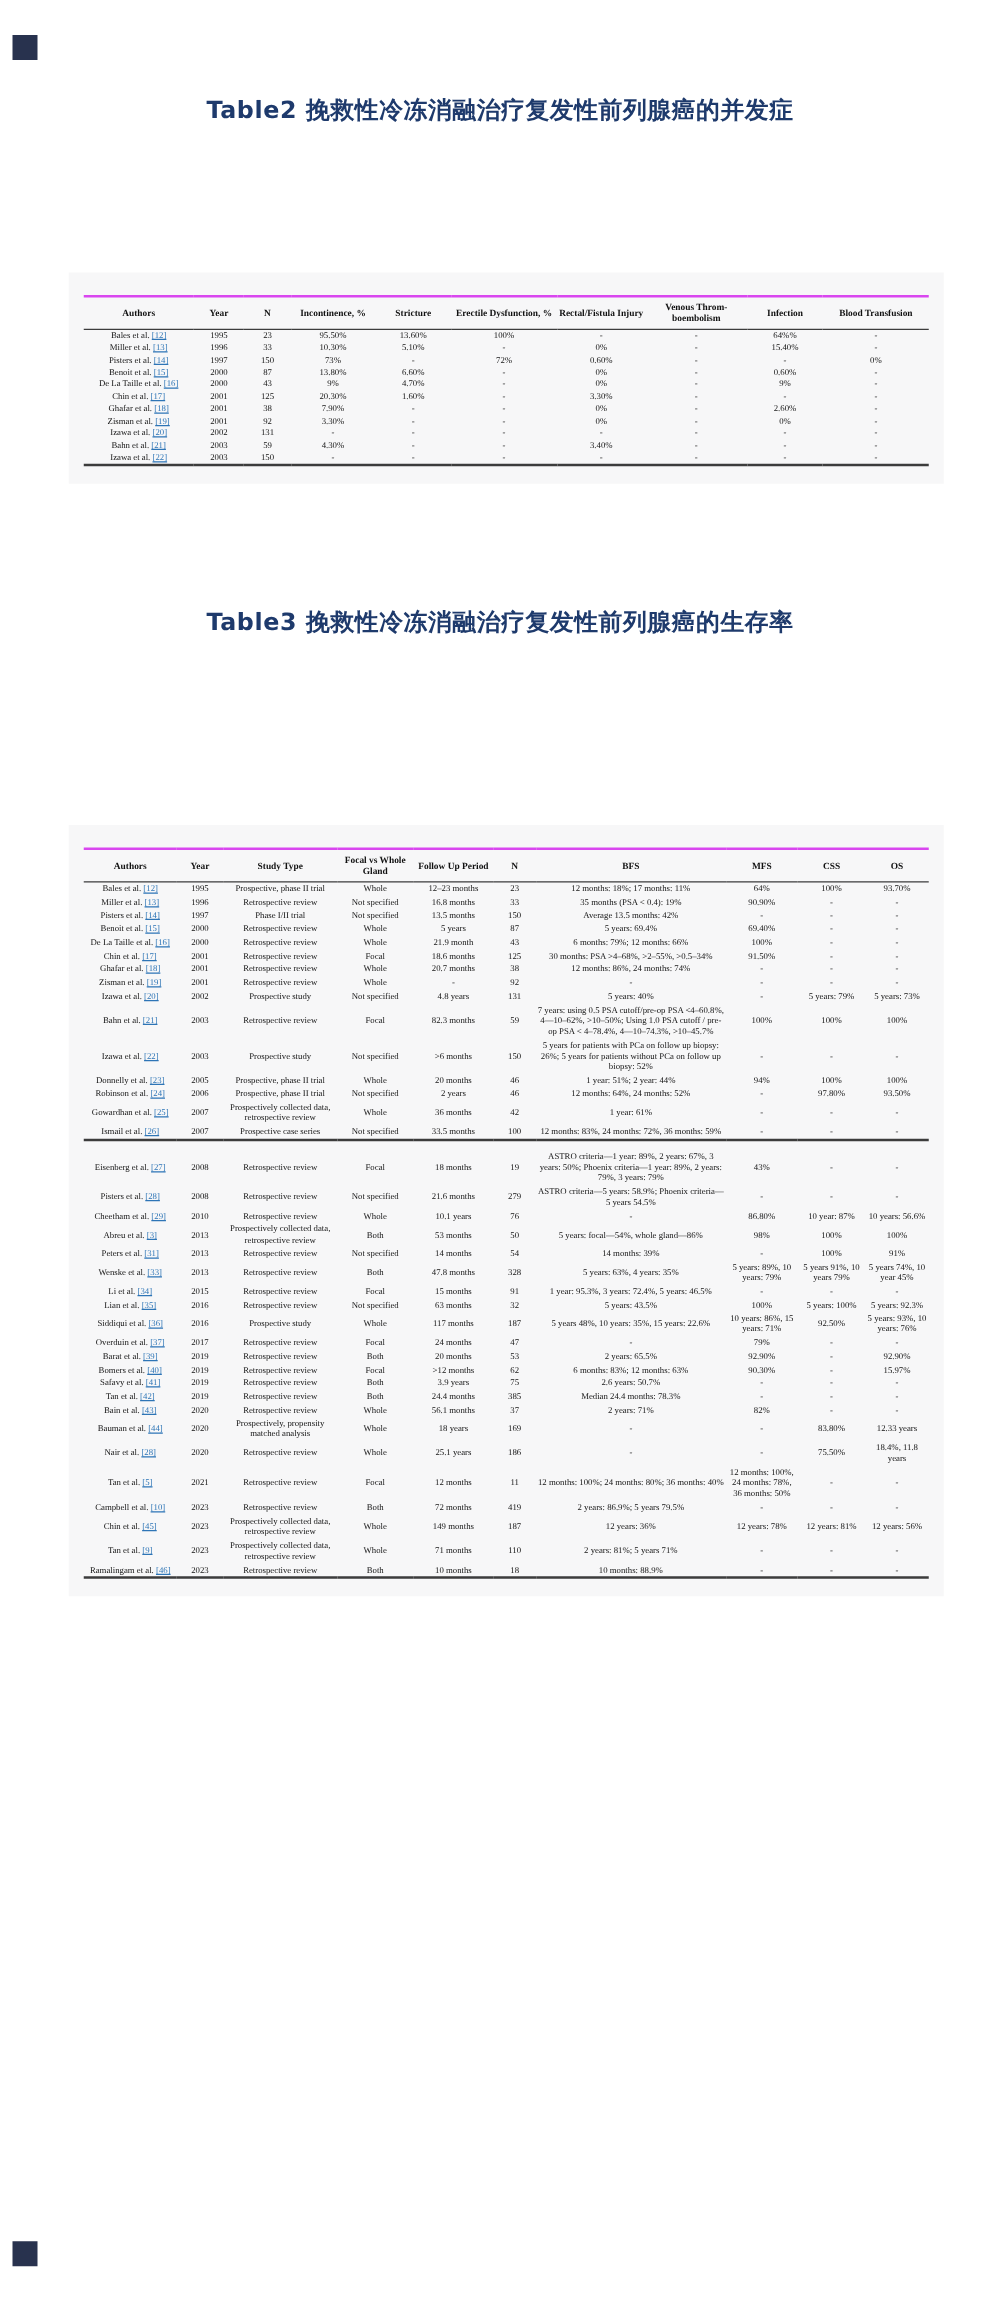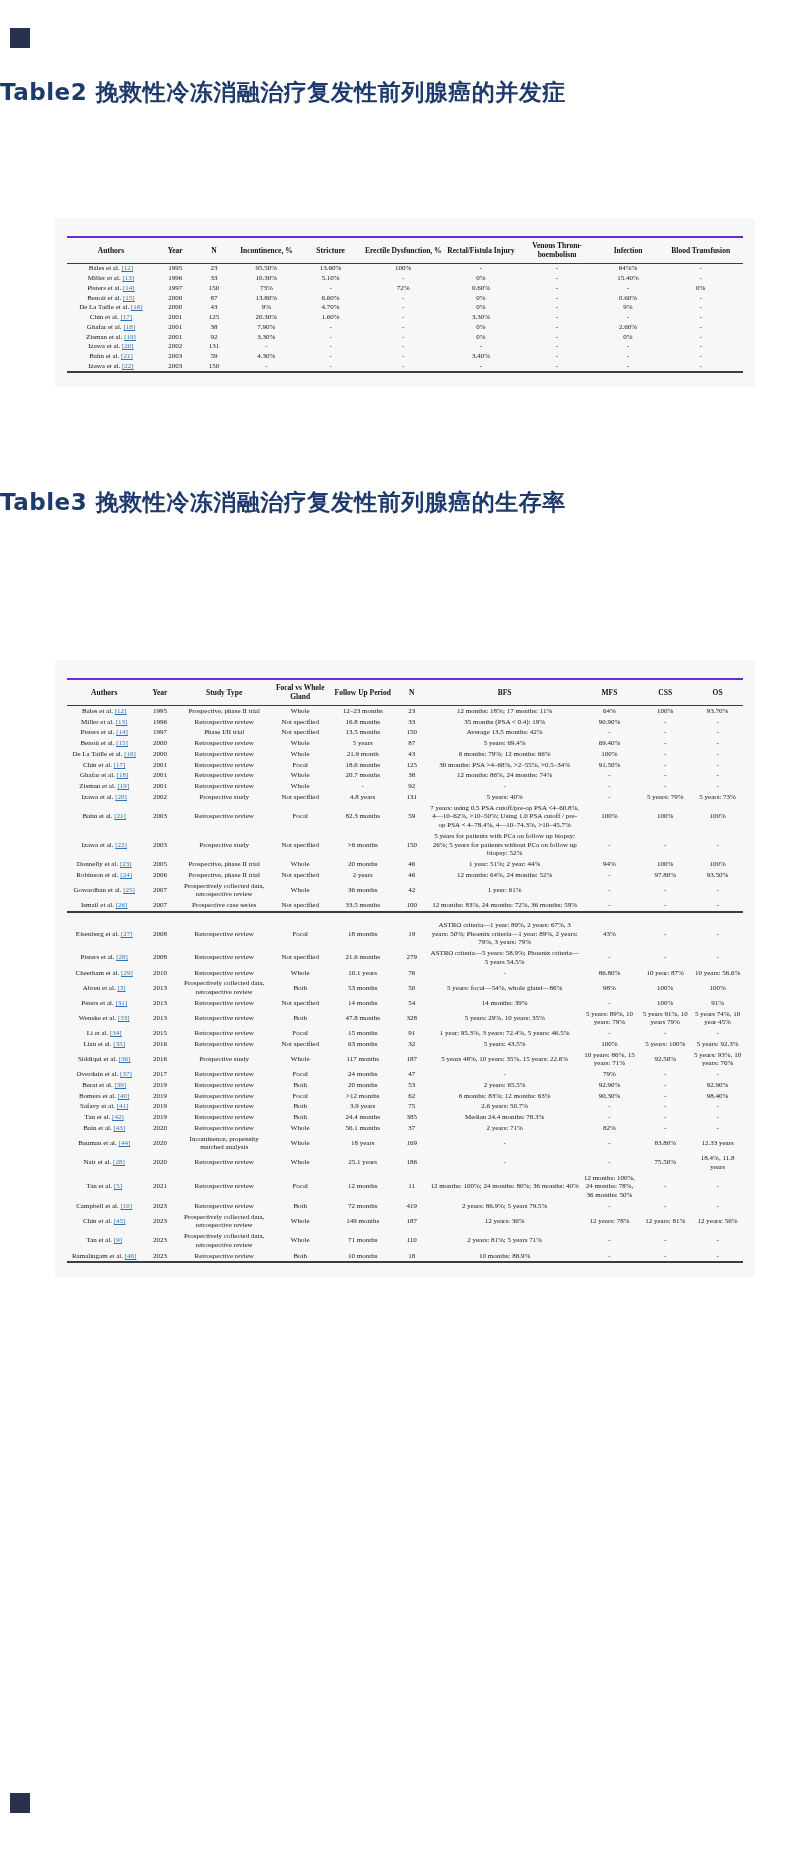--- a/index.html
+++ b/index.html
@@ -4,35 +4,35 @@
 <style>
   html,body{margin:0;padding:0;}
   body{
     width:800px;height:1849px;position:relative;background:#ffffff;
     font-family:"Liberation Serif", serif;overflow:hidden;
   }
   .corner-mark{position:absolute;left:10px;width:20px;height:20px;background:#28324e;}
   #corner-top{top:28px;}
   #corner-bottom{top:1793px;}
   .page-title{
-    position:absolute;left:0;width:800px;
+    position:absolute;left:0;width:800px;text-align:center;
     font-family:"DejaVu Sans", sans-serif;font-weight:bold;
-    font-size:23px;color:#1e3a6c;letter-spacing:0.5px;
+    font-size:19px;color:#1e3a6c;letter-spacing:0.5px;
   }
   #title-table2{top:62px;}
   #title-table3{top:472px;}
   .card{
     position:absolute;left:55px;width:700px;background:#f7f7f8;
     box-sizing:border-box;padding:18px 12px 14px 12px;
   }
   #card-table2{top:218px;min-height:138px;}
   #card-table3{top:660px;}
   table{
     width:100%;border-collapse:collapse;table-layout:fixed;
-    border-top:2px solid #6d28d9;border-bottom:2px solid #3c3c3c;
+    border-top:2px solid #d946ef;border-bottom:2px solid #3c3c3c;
     background:transparent;
   }
   th{
     font-size:7.5px;font-weight:bold;color:#111;text-align:center;
     padding:3px 1px;border-bottom:1.2px solid #3c3c3c;line-height:1.25;
     word-wrap:break-word;
   }
   td{
     font-size:7px;color:#141414;text-align:center;vertical-align:middle;
     padding:1px 1px;line-height:1.25;word-wrap:break-word;
@@ -487,21 +487,21 @@
           <td>100%</td>
           <td>91%</td>
         </tr>
         <tr>
           <td>Wenske et al. <span class="ref">[33]</span></td>
           <td>2013</td>
           <td>Retrospective review</td>
           <td>Both</td>
           <td>47.8 months</td>
           <td>328</td>
-          <td>5 years: 29%, 10 years: 35%</td>
+          <td>5 years: 63%, 4 years: 35%</td>
           <td>5 years: 89%, 10 years: 79%</td>
           <td>5 years 91%, 10 years 79%</td>
           <td>5 years 74%, 10 year 45%</td>
         </tr>
         <tr>
           <td>Li et al. <span class="ref">[34]</span></td>
           <td>2015</td>
           <td>Retrospective review</td>
           <td>Focal</td>
           <td>15 months</td>
@@ -562,21 +562,21 @@
         <tr>
           <td>Bomers et al. <span class="ref">[40]</span></td>
           <td>2019</td>
           <td>Retrospective review</td>
           <td>Focal</td>
           <td>&gt;12 months</td>
           <td>62</td>
           <td>6 months: 83%; 12 months: 63%</td>
           <td>90.30%</td>
           <td>-</td>
-          <td>98.40%</td>
+          <td>15.97%</td>
         </tr>
         <tr>
           <td>Safavy et al. <span class="ref">[41]</span></td>
           <td>2019</td>
           <td>Retrospective review</td>
           <td>Both</td>
           <td>3.9 years</td>
           <td>75</td>
           <td>2.6 years: 50.7%</td>
           <td>-</td>
@@ -603,21 +603,21 @@
           <td>56.1 months</td>
           <td>37</td>
           <td>2 years: 71%</td>
           <td>82%</td>
           <td>-</td>
           <td>-</td>
         </tr>
         <tr>
           <td>Bauman et al. <span class="ref">[44]</span></td>
           <td>2020</td>
-          <td>Incontinence, propensity matched analysis</td>
+          <td>Prospectively, propensity matched analysis</td>
           <td>Whole</td>
           <td>18 years</td>
           <td>169</td>
           <td>-</td>
           <td>-</td>
           <td>83.80%</td>
           <td>12.33 years</td>
         </tr>
         <tr>
           <td>Nair et al. <span class="ref">[28]</span></td>

